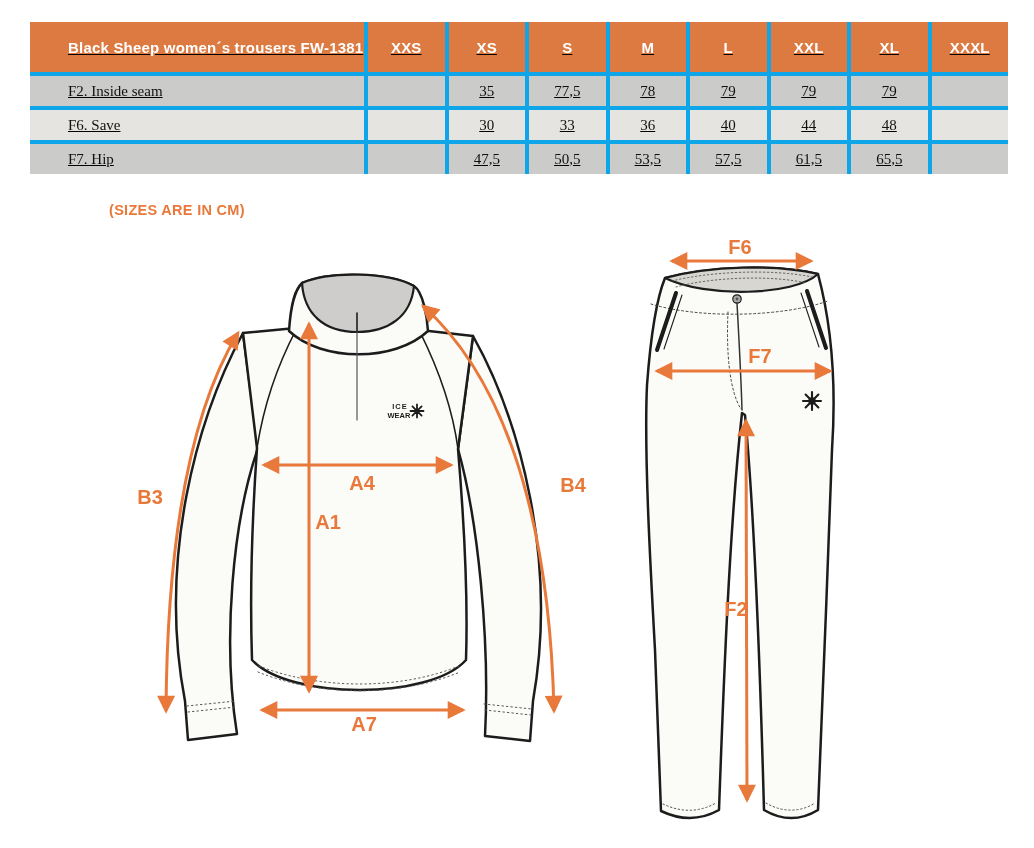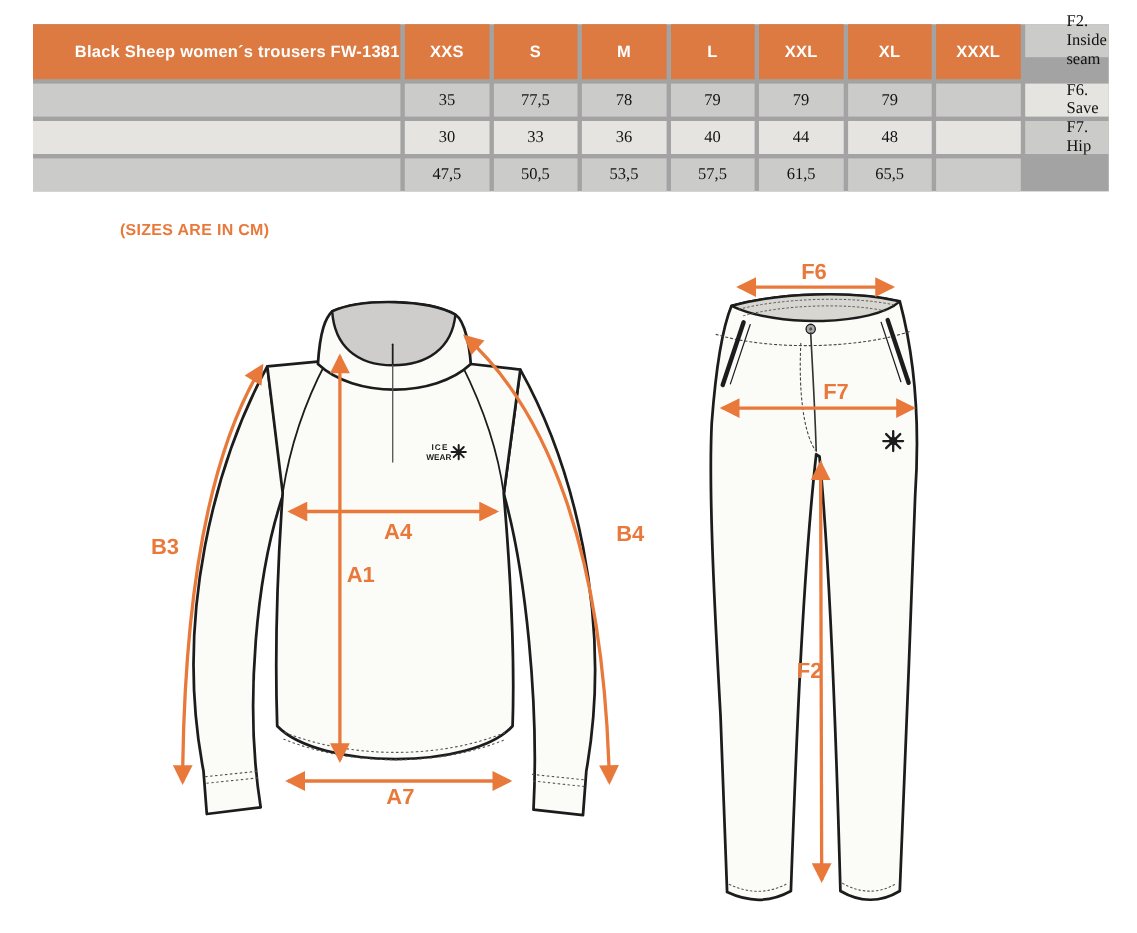--- a/index.html
+++ b/index.html
@@ -10,21 +10,21 @@
     --ink:#1C1C1C;
   }
   html,body{margin:0;padding:0;}
   body{
     width:1034px;height:848px;position:relative;background:#ffffff;overflow:hidden;
     font-family:"Liberation Sans",sans-serif;
   }
   
   .size-table{
     position:absolute;left:30px;top:22px;
-    display:grid;grid-template-columns:334px repeat(8,76.5px);gap:4px;background:#a3a3a3;
+    display:grid;grid-template-columns:334px repeat(8,76.5px);gap:4px;background:#0ea5e9;text-decoration:underline;
   }
   .hcell{
     background:var(--header-orange);color:#fff;height:50px;
     display:flex;align-items:center;justify-content:center;
     font-weight:bold;font-size:15px;letter-spacing:.2px;
   }
   .hcell.title{justify-content:flex-start;padding-left:38px;box-sizing:border-box;}
   .cell{
     height:30px;display:flex;align-items:center;justify-content:center;
     font-family:"Liberation Serif",serif;font-size:15px;color:#111;
@@ -51,20 +51,21 @@
     font-size:12px;color:#3a3a3a;display:flex;align-items:center;justify-content:center;
     box-shadow:0 1px 1px rgba(0,0,0,.08);cursor:default;font-style:italic;
   }
 </style>
 </head>
 <body>
 
 <div class="size-table">
   <div class="hcell title">Black Sheep women´s trousers FW-1381</div>
   <div class="hcell">XXS</div>
+  <div class="hcell">XS</div>
   <div class="hcell">S</div>
   <div class="hcell">M</div>
   <div class="hcell">L</div>
   <div class="hcell">XXL</div>
   <div class="hcell">XL</div>
   <div class="hcell">XXXL</div>
 
   <div class="cell label r-dark">F2. Inside seam</div>
   <div class="cell r-dark"></div>
   <div class="cell r-dark">35</div>

